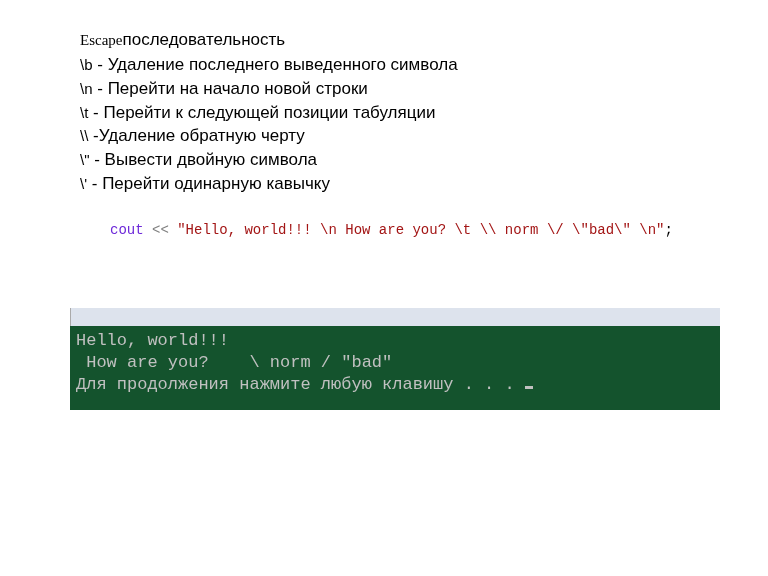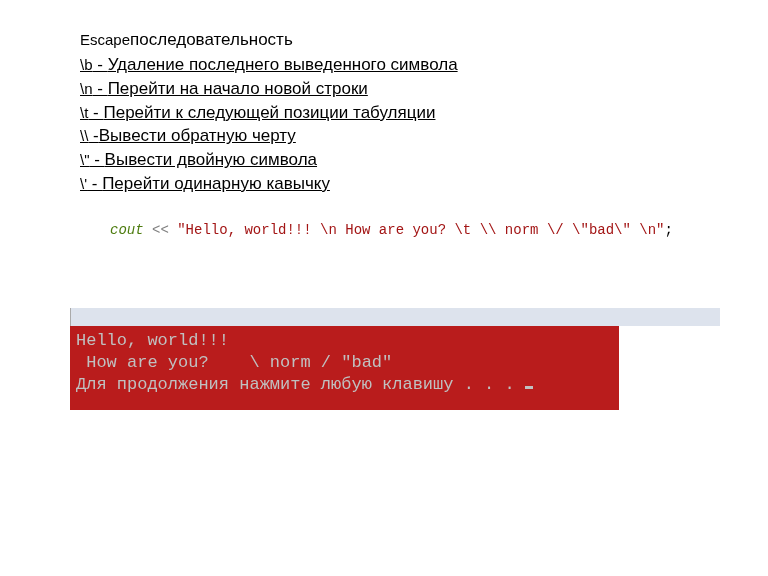--- a/index.html
+++ b/index.html
@@ -15,43 +15,41 @@
       font-size: 16px;
       color: #000;
       padding-left: 80px;
       padding-top: 30px;
     }
     .title {
       font-size: 17px;
       margin-bottom: 3px;
     }
     .title .escape {
-      font-family: Liberation Sans, sans-serif;
+      font-family: Liberation Serif, serif;
       font-size: 15px;
       text-align: center;
     }
     .esc-line {
       font-size: 17px;
       line-height: 1.4;
-      text-decoration: underline;
     }
     .esc-line .code {
       font-family: 'Segoe UI', Arial, sans-serif;
       font-size: 15px;
     }
     .code-block {
       margin-top: 26px;
       margin-left: 30px;
       font-family: Consolas, 'Courier New', monospace;
       font-size: 14px;
       white-space: pre;
     }
     .code-cout {
-      color: #4d7c0f;
-      font-style: italic;
+      color: #6d28d9;
     }
     .code-op {
       color: #808080;
     }
     .code-str {
       color: #a31515;
     }
     .code-semi {
       color: #000;
     }
@@ -67,26 +65,26 @@
       margin-left: -10px;
       border-left: 1px solid #aaa;
       overflow: hidden;
       font-size: 10px;
       color: #666;
       padding-left: 26px;
       line-height: 18px;
       white-space: nowrap;
     }
     .console-content {
-      background: #b91c1c;
+      background: #14532d;
       color: #c0c0c0;
       font-family: Consolas, 'Courier New', monospace;
       font-size: 17px;
       padding: 4px 8px 14px 6px;
-      width: 549px;
+      width: 650px;
       margin-left: -10px;
       line-height: 1.3;
       white-space: pre;
       position: relative;
     }
     .cursor {
       display: inline-block;
       background: #c0c0c0;
       width: 8px;
       height: 3px;
@@ -98,21 +96,21 @@
 </head>
 <body>
 
 <div class="title">
   <span class="escape">Escape</span><span>последовательность</span>
 </div>
 
 <div class="esc-line"><span class="code">\b</span><span>  - </span><span>Удаление последнего выведенного символа</span></div>
 <div class="esc-line"><span class="code">\n</span><span> -  </span><span>Перейти на начало новой строки</span></div>
 <div class="esc-line"><span class="code">\t</span><span> - </span><span>Перейти к следующей позиции табуляции</span></div>
-<div class="esc-line"><span class="code">\\</span><span>  -</span><span>Вывести обратную черту</span></div>
+<div class="esc-line"><span class="code">\\</span><span>  -</span><span>Удаление обратную черту</span></div>
 <div class="esc-line"><span class="code"> \"</span><span> - </span><span>Вывести двойную символа</span></div>
 <div class="esc-line"><span class="code"> \'</span><span>  - </span><span>Перейти одинарную кавычку</span></div>
 
 <div class="code-block"><span class="code-cout">cout</span><span class="code-op"> &lt;&lt; </span><span class="code-str">"Hello, world!!! \n How are you? \t \\ norm \/ \"bad\" \n"</span><span class="code-semi">;</span></div>
 
 <div class="console-wrapper">
   <div class="console-titlebar"></div>
   <div class="console-content"><span>Hello, world!!!</span>
 <span> How are you?    \ norm / "bad"</span>
 <span>Для продолжения нажмите любую клавишу . . . </span><span class="cursor"></span></div>

